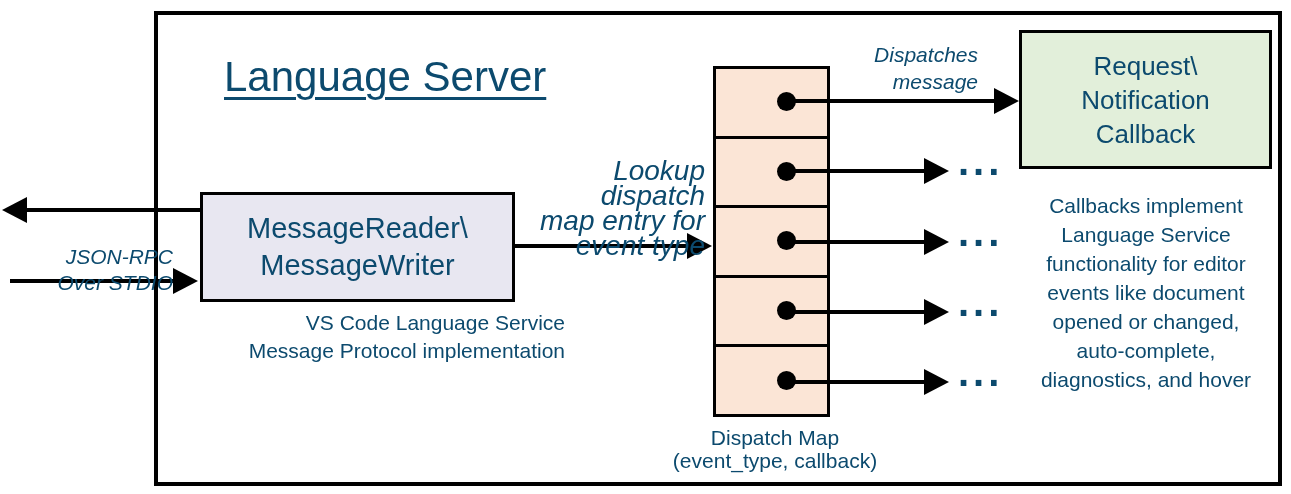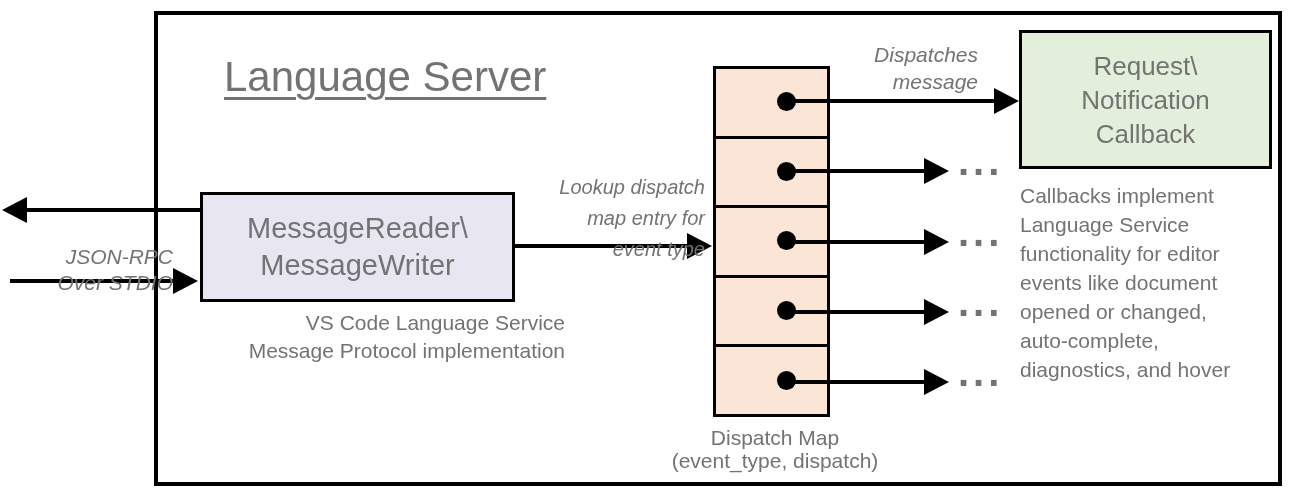--- a/index.html
+++ b/index.html
@@ -1,18 +1,18 @@
 <!DOCTYPE html>
 <html style="--map_fill: #FBE5D6; --reader_fill: #E8E7F1; --callback_fill: #E2EFDA; --line: #000000;"><head>
 <meta charset="utf-8">
 <style>
   html,body{margin:0;padding:0;background:#fff;}
   .canvas{
     position:relative;width:1291px;height:494px;background:#fff;
-    font-family:"Liberation Sans",sans-serif;color:#737373;overflow:hidden;
+    font-family:"Liberation Sans",sans-serif;color:#0c4a6e;overflow:hidden;
   }
   .outer{
     position:absolute;left:154px;top:11px;width:1128px;height:475px;
     border:4px solid #000;box-sizing:border-box;background:transparent;
   }
   .title{
     position:absolute;left:224px;top:54px;font-size:42px;line-height:46px;
     text-decoration:underline;text-decoration-thickness:3px;text-underline-offset:6px;
     white-space:nowrap;
   }
@@ -23,21 +23,21 @@
     border-left:25px solid var(--line,#000);
   }
   .head-left{
     position:absolute;width:0;height:0;
     border-top:13px solid transparent;border-bottom:13px solid transparent;
     border-right:25px solid var(--line,#000);
   }
   .multiline{white-space:pre-line;}
   .lbl{position:absolute;text-align:right;font-style:italic;}
   .stdio-label{left:18px;top:220px;width:155px;font-size:21px;line-height:26px;margin-top:24px;}
-  .lookup-label{left:505px;top:172px;width:200px;font-size:20px;line-height:31px;}
+  .lookup-label{left:505px;top:158px;width:200px;font-size:28px;line-height:25px;}
   .dispatches-label{left:818px;top:41px;width:160px;font-size:21px;line-height:27px;}
   .reader-box{
     position:absolute;left:200px;top:192px;width:315px;height:110px;box-sizing:border-box;
     background:var(--reader_fill,#E8E7F1);border:3px solid #000;
     display:flex;align-items:center;justify-content:center;
     font-size:29px;line-height:37px;text-align:center;
   }
   .reader-caption{
     position:absolute;left:180px;top:309px;width:385px;text-align:right;
     font-size:21px;line-height:28px;
@@ -53,21 +53,21 @@
     position:absolute;left:calc(64% - 10px);top:calc(50% - 10px);
     width:19px;height:19px;border-radius:50%;background:#000;display:block;
   }
   .callback-box{
     position:absolute;left:1019px;top:30px;width:253px;height:139px;box-sizing:border-box;
     background:var(--callback_fill,#E2EFDA);border:3px solid #000;
     display:flex;align-items:center;justify-content:center;
     font-size:26px;line-height:34px;text-align:center;
   }
   .note{
-    position:absolute;left:1020px;top:181px;width:252px;
+    position:absolute;left:1020px;top:191px;width:252px;text-align:center;
     font-size:21px;line-height:29px;
   }
   .map-caption{
     position:absolute;left:655px;top:426px;width:240px;text-align:center;
     font-size:21px;line-height:23px;
   }
   .dots{
     position:absolute;left:958px;width:60px;font-size:40px;font-weight:bold;
     letter-spacing:4px;line-height:40px;
   }
@@ -112,21 +112,21 @@
         <span class="dot"></span>
       </div>
       <div class="cell">
         <span class="dot"></span>
       </div>
       <div class="cell">
         <span class="dot"></span>
       </div>
     </div>
   <div class="map-caption multiline">Dispatch Map
-(event_type, dispatch)</div>
+(event_type, callback)</div>
 
   <div class="hline" style="left:793px;top:99px;width:202px;"></div>
   <div class="head-right" style="left:994px;top:88px;"></div>
   <div class="lbl dispatches-label multiline">Dispatches
 message</div>
 
   <div class="hline" style="left:793px;top:169px;width:132px;"></div>
   <div class="head-right" style="left:924px;top:158px;"></div>
   <div class="dots" style="top:141px;">...</div>
 

